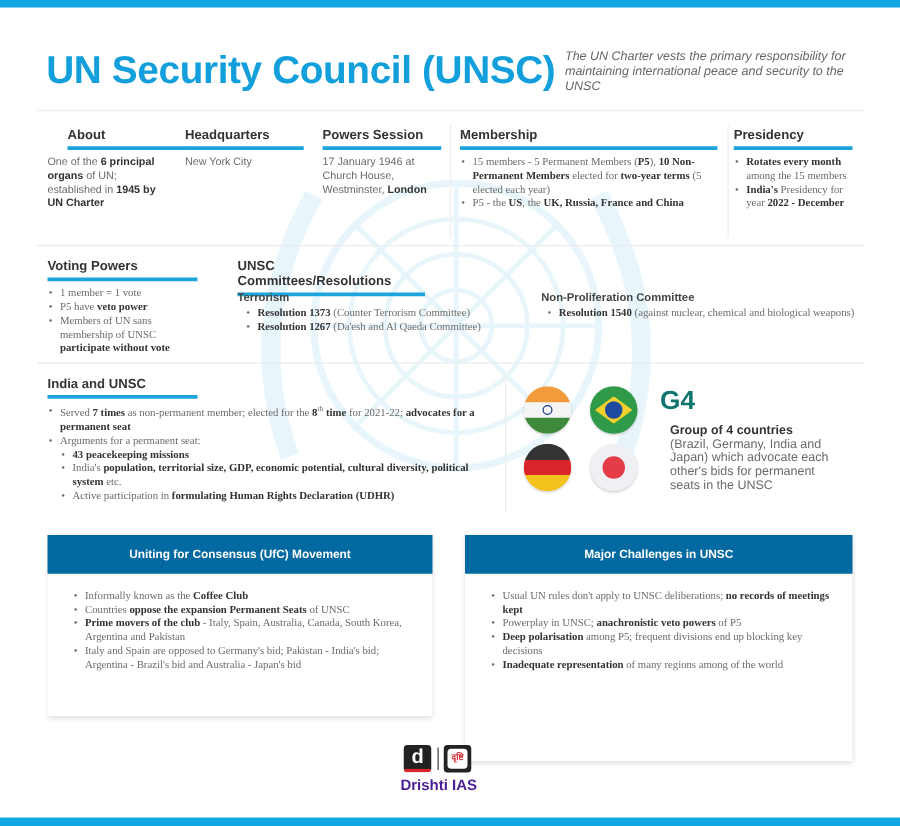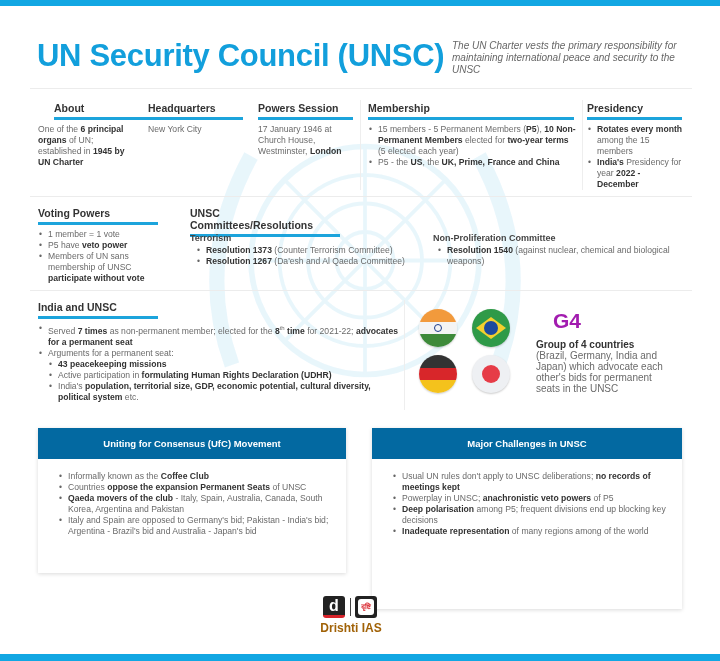--- a/index.html
+++ b/index.html
@@ -11,43 +11,43 @@
 
   .emblem { position: absolute; left: 175px; top: 80px; width: 380px; height: 380px; opacity: 0.09; pointer-events: none; }
 
   .title { position: absolute; left: 37px; top: 38px; font-size: 31px; font-weight: bold; color: #129fdc; letter-spacing: -0.3px; }
   .subtitle { position: absolute; left: 452px; top: 40px; width: 240px; font-size: 10px; font-style: italic; color: #666; line-height: 12px; }
   .hr { position: absolute; height: 1px; background: #ececec; }
 
   .sec-h { position: absolute; font-size: 10.5px; font-weight: bold; color: #333; padding-bottom: 3px; border-bottom: 3px solid #1ca4dc; }
   .sec-body { position: absolute; font-size: 8.6px; color: #6a6a6a; line-height: 11px; }
   .sec-body b { color: #333; }
-  ul.bl { list-style: none; }
+  ul.bl { list-style: none; font-family: Liberation Serif, serif; }
   ul.bl li { position: relative; padding-left: 10px; }
   ul.bl li::before { content: "•"; position: absolute; left: 1px; top: 0; color: #666; }
   .subh { position: absolute; font-size: 9px; font-weight: bold; color: #444; }
 
   .vdiv { position: absolute; width: 1px; background: #eeeeee; }
 
   .flag { position: absolute; width: 38px; height: 38px; border-radius: 50%; overflow: hidden; box-shadow: 0 1px 2px rgba(0,0,0,0.2); }
-  .g4 { position: absolute; left: 553px; top: 309px; font-size: 21px; font-weight: bold; color: #a21caf; }
+  .g4 { position: absolute; left: 528px; top: 309px; font-size: 21px; font-weight: bold; color: #0f766e; }
   .g4-text { position: absolute; left: 536px; top: 339px; width: 130px; font-size: 10px; line-height: 11px; color: #6a6a6a; }
   .g4-text b { color: #333; }
 
   .box { position: absolute; background: #fff; box-shadow: 0 1px 4px rgba(0,0,0,0.15); }
   .box-h { height: 31px; background: #0369a1; color: #fff; font-weight: bold; font-size: 9.5px; text-align: center; line-height: 31px; }
   .box-b { padding: 12px 14px 0 20px; font-size: 8.6px; color: #6a6a6a; line-height: 11px; }
   .box-b b { color: #333; }
 
   .logo { position: absolute; left: 320px; top: 596px; width: 80px; }
   .logo-d { position: absolute; left: 3px; top: 0; width: 22px; height: 22px; background: #222; border-radius: 3px; color: #fff; font-size: 16px; font-weight: bold; text-align: center; line-height: 20px; border-bottom: 3px solid #d8232a; }
   .logo-sep { position: absolute; left: 30px; top: 2px; width: 1px; height: 18px; background: #444; }
   .logo-h { position: absolute; left: 35px; top: 0; width: 22px; height: 22px; background: #222; border-radius: 3px; }
   .logo-h-inner { position: absolute; left: 3px; top: 3px; width: 16px; height: 16px; background: #fff; border-radius: 3px; color: #d8232a; font-size: 7px; text-align: center; line-height: 16px; font-weight: bold; }
-  .logo-text { position: absolute; left: 0; top: 25px; width: 62px; text-align: center; font-size: 12px; font-weight: bold; color: #a16207; }
+  .logo-text { position: absolute; left: 0; top: 25px; width: 62px; text-align: center; font-size: 12px; font-weight: bold; color: #4c1d95; }
 </style>
 </head>
 <body>
 
 <div class="topbar"></div>
 
 <svg class="emblem" viewBox="0 0 200 200">
   <circle cx="100" cy="95" r="60" fill="none" stroke="#129fdc" stroke-width="3"></circle>
   <circle cx="100" cy="95" r="45" fill="none" stroke="#129fdc" stroke-width="2"></circle>
   <circle cx="100" cy="95" r="30" fill="none" stroke="#129fdc" stroke-width="2"></circle>
@@ -75,21 +75,21 @@
 <div class="sec-h" style="left:258px; top:102px; width:95px;">Powers Session</div>
 <div class="sec-body" style="left:258px; top:124px; width:95px;">
   <span>17 January 1946 at Church House, Westminster, </span><b>London</b>
 </div>
 
 <div class="vdiv" style="left:360px; top:100px; height:90px;"></div>
 
 <div class="sec-h" style="left:368px; top:102px; width:206px;">Membership</div>
 <ul class="sec-body bl" style="left:368px; top:124px; width:210px;">
   <li><span>15 members - 5 Permanent Members (</span><b>P5</b><span>), </span><b>10 Non-Permanent Members</b><span> elected for </span><b>two-year terms</b><span> (5 elected each year)</span></li>
-  <li><span>P5 - the </span><b>US</b><span>, the </span><b>UK, Prime, France and China</b></li>
+  <li><span>P5 - the </span><b>US</b><span>, the </span><b>UK, Russia, France and China</b></li>
 </ul>
 
 <div class="vdiv" style="left:582px; top:100px; height:90px;"></div>
 
 <div class="sec-h" style="left:587px; top:102px; width:95px;">Presidency</div>
 <ul class="sec-body bl" style="left:587px; top:124px; width:95px;">
   <li><b>Rotates every month</b><span> among the 15 members</span></li>
   <li><b>India's</b><span> Presidency for year </span><b>2022 - December</b></li>
 </ul>
 
@@ -115,22 +115,22 @@
 </ul>
 
 <div class="hr" style="left:30px; top:290px; width:662px;"></div>
 
 <div class="sec-h" style="left:38px; top:301px; width:120px;">India and UNSC</div>
 <ul class="sec-body bl" style="left:38px; top:323px; width:360px;">
   <li><span>Served </span><b>7 times</b><span> as non-permanent member; elected for the </span><b>8</b><sup style="font-size:6px;">th</sup><b> time</b><span> for 2021-22; </span><b>advocates for a permanent seat</b></li>
   <li><span>Arguments for a permanent seat:</span>
     <ul class="bl">
       <li><b>43 peacekeeping missions</b></li>
+      <li><span>India's </span><b>population, territorial size, GDP, economic potential, cultural diversity, political system</b><span> etc.</span></li>
       <li><span>Active participation in </span><b>formulating Human Rights Declaration (UDHR)</b></li>
-      <li><span>India's </span><b>population, territorial size, GDP, economic potential, cultural diversity, political system</b><span> etc.</span></li>
     </ul>
   </li>
 </ul>
 
 <div class="vdiv" style="left:404px; top:300px; height:110px;"></div>
 
 <div class="flag" style="left:419px; top:309px;">
   <div style="height:13px; background:#f29a3c;"></div>
   <div style="height:12px; background:#f4f4f4; position:relative;">
       <div style="position:absolute; left:15px; top:2px; width:8px; height:8px; border:1px solid #1f3c8a; border-radius:50%;"></div>
@@ -151,21 +151,21 @@
 </div>
 
 <div class="g4">G4</div>
 <div class="g4-text"><b>Group of 4 countries</b><span> (Brazil, Germany, India and Japan) which advocate each other's bids for permanent seats in the UNSC</span></div>
 
 <div class="box" style="left:38px; top:428px; width:308px; height:145px;">
   <div class="box-h">Uniting for Consensus (UfC) Movement</div>
   <ul class="box-b bl">
     <li><span>Informally known as the </span><b>Coffee Club</b></li>
     <li><span>Countries </span><b>oppose the expansion Permanent Seats</b><span> of UNSC</span></li>
-    <li><b>Qaeda movers of the club</b><span> - Italy, Spain, Australia, Canada, South Korea, Argentina and Pakistan</span></li>
+    <li><b>Prime movers of the club</b><span> - Italy, Spain, Australia, Canada, South Korea, Argentina and Pakistan</span></li>
     <li><span>Italy and Spain are opposed to Germany's bid; Pakistan - India's bid; Argentina -  Brazil's bid and Australia - Japan's bid</span></li>
   </ul>
 </div>
 
 <div class="box" style="left:372px; top:428px; width:310px; height:181px;">
   <div class="box-h">Major Challenges in UNSC</div>
   <ul class="box-b bl">
     <li><span>Usual UN rules don't apply to UNSC deliberations; </span><b>no records of meetings kept</b></li>
     <li><span>Powerplay in UNSC; </span><b>anachronistic veto powers</b><span> of P5</span></li>
     <li><b>Deep polarisation</b><span> among P5; frequent divisions end up blocking key decisions</span></li>

